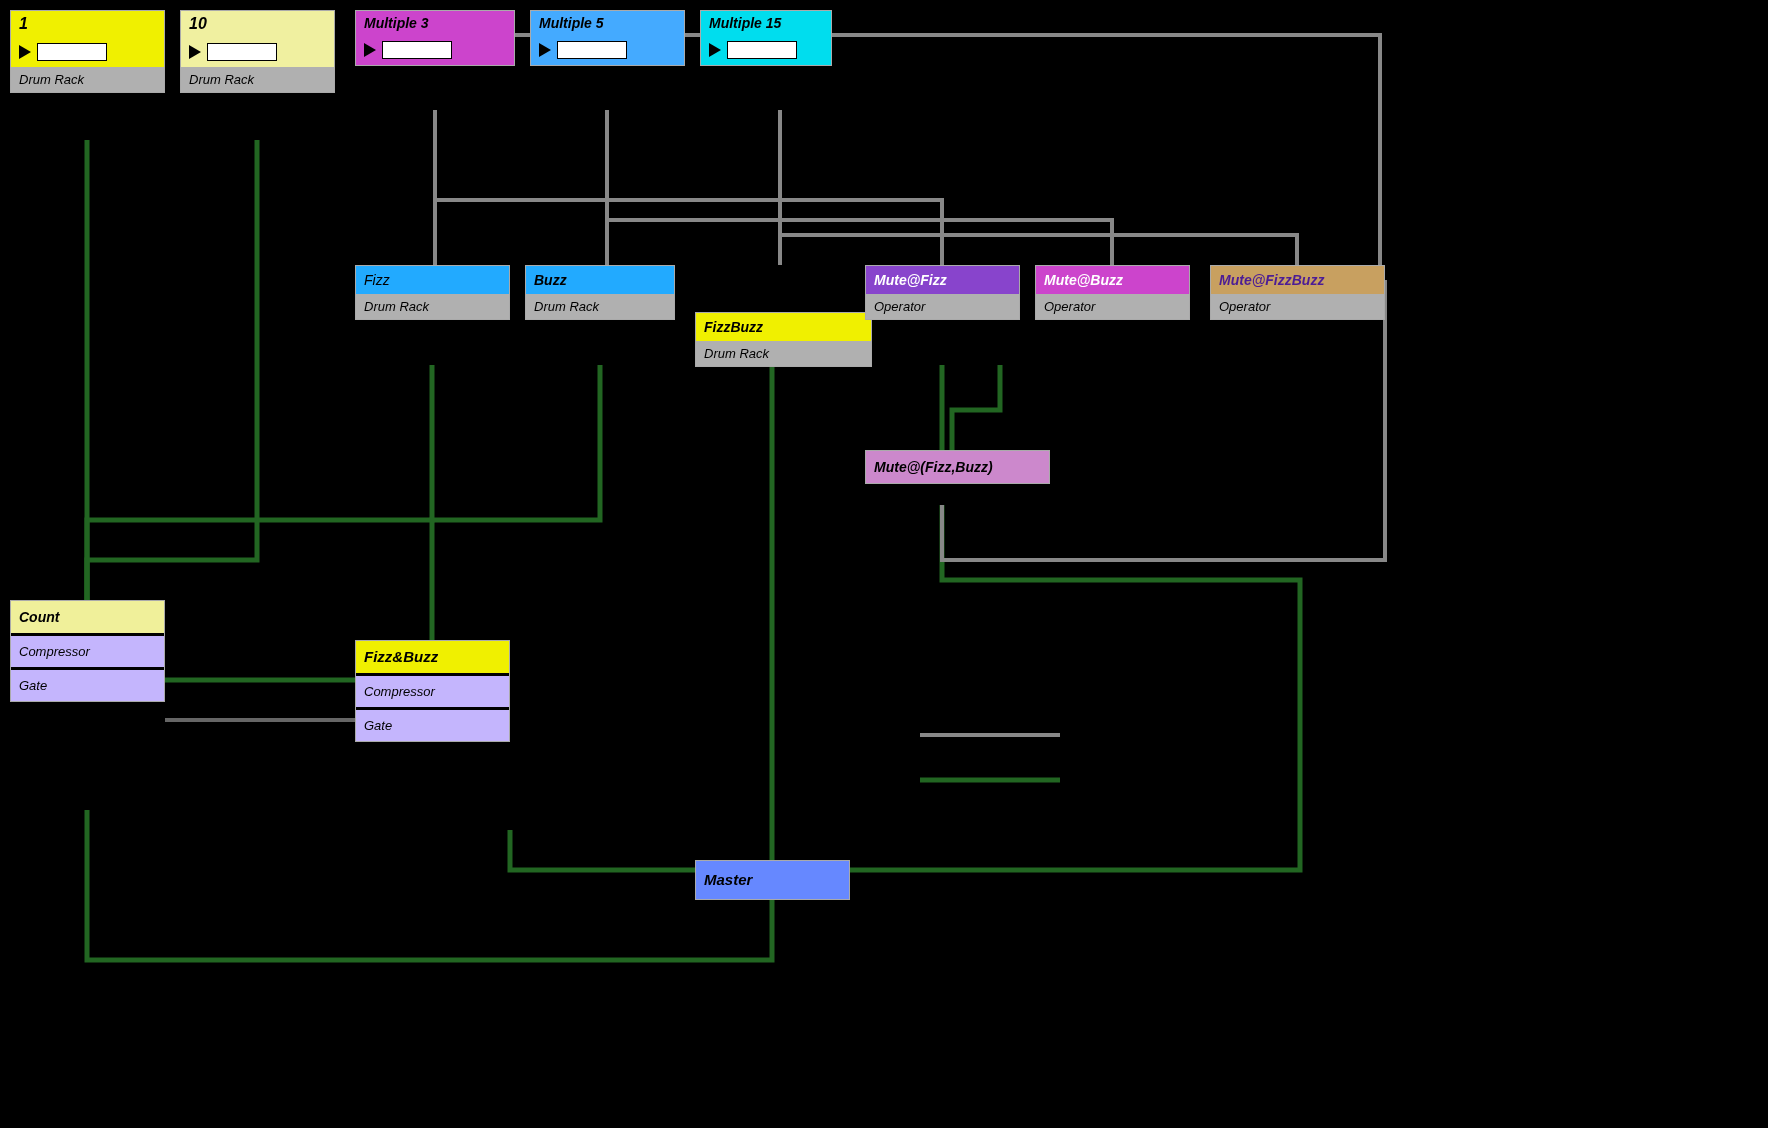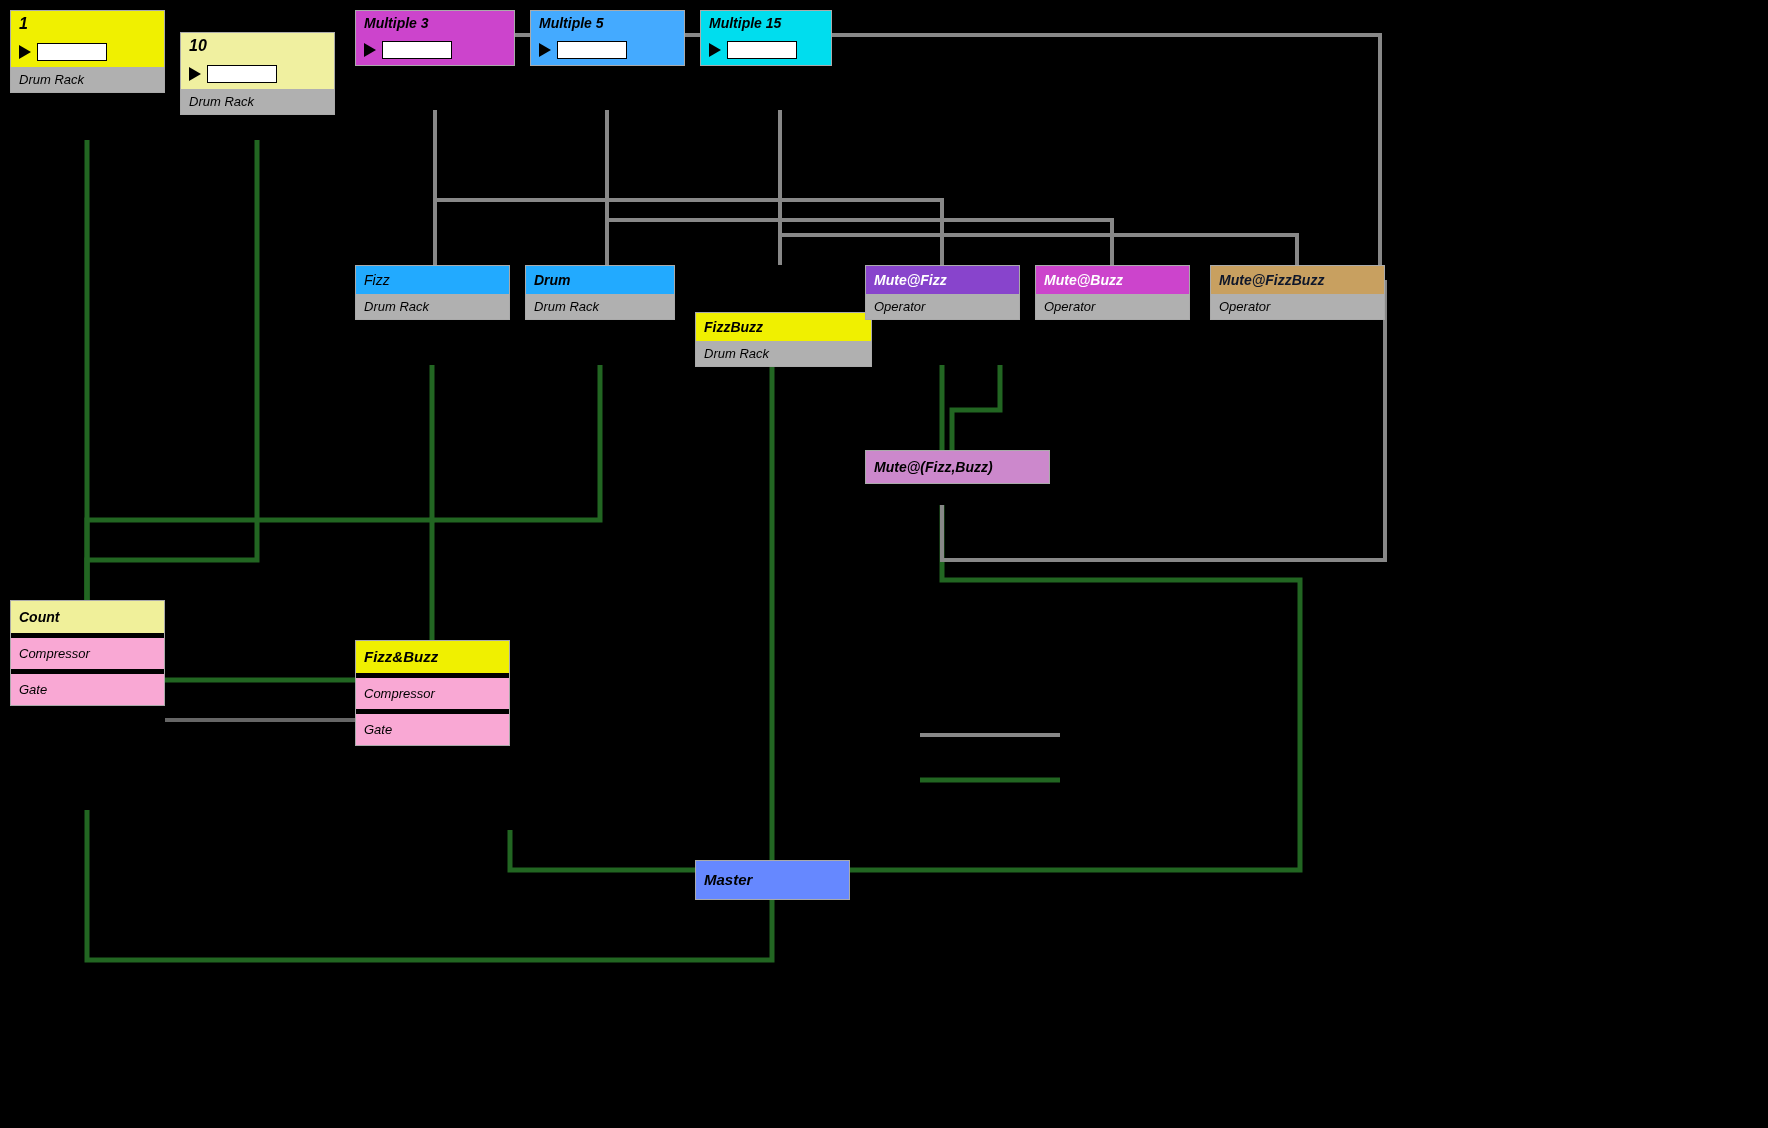--- a/index.html
+++ b/index.html
@@ -27,26 +27,26 @@
 
     .node-body {
       background: #b0b0b0;
       padding: 4px 6px;
       font-style: italic;
       font-size: 13px;
       color: #000;
     }
 
     .node-body-line {
-      border-top: 5px solid #000000;
+      border-top: 3px solid #000000;
       padding: 3px 6px;
       font-style: italic;
       font-size: 13px;
       color: #000;
-      background: #f9a8d4;
+      background: #c4b5fd;
     }
 
     .play-triangle {
       width: 0;
       height: 0;
       border-top: 7px solid transparent;
       border-bottom: 7px solid transparent;
       border-left: 12px solid #000;
       display: inline-block;
     }
@@ -125,21 +125,21 @@
 
 <div class="node" style="left:10px; top:10px; width:155px; background:#f0f000; border-color:#aaa;">
   <div class="node-header" style="font-size:16px; padding:4px 8px;">1</div>
   <div class="node-title-row">
     <span class="play-triangle"></span>
     <span class="play-bar"></span>
   </div>
   <div class="node-body" style="font-style:italic; padding:5px 8px;">Drum Rack</div>
 </div>
 
-<div class="node" style="left:180px; top:10px; width:155px; background:#f0f0a0; border-color:#aaa;margin-top:22px;">
+<div class="node" style="left:180px; top:10px; width:155px; background:#f0f0a0; border-color:#aaa;">
   <div class="node-header" style="font-size:16px; padding:4px 8px;">10</div>
   <div class="node-title-row">
     <span class="play-triangle"></span>
     <span class="play-bar"></span>
   </div>
   <div class="node-body" style="font-style:italic; padding:5px 8px;">Drum Rack</div>
 </div>
 
 <div class="node" style="left:355px; top:10px; width:160px; background:#cc44cc; border-color:#aaa;">
   <div class="node-header" style="font-size:14px; padding:4px 8px; color:#000;">Multiple 3</div>
@@ -167,21 +167,21 @@
 
 <div class="node" style="left:355px; top:265px; width:155px; background:#ccc; border-color:#aaa;">
   <div style="background:#22aaff; padding:5px 8px;">
     <span style="font-style:italic; font-weight:normal; font-size:14px; color:#000;">Fizz</span>
   </div>
   <div class="node-body" style="padding:5px 8px;">Drum Rack</div>
 </div>
 
 <div class="node" style="left:525px; top:265px; width:150px; background:#ccc; border-color:#aaa;">
   <div style="background:#22aaff; padding:5px 8px;">
-    <span style="font-style:italic; font-weight:bold; font-size:14px; color:#000;">Drum</span>
+    <span style="font-style:italic; font-weight:bold; font-size:14px; color:#000;">Buzz</span>
   </div>
   <div class="node-body" style="padding:5px 8px;">Drum Rack</div>
 </div>
 
 <div class="node" style="left:695px; top:265px; width:177px; background:#0f766e; border-color:#aaa;margin-top:47px;">
   <div style="background:#f0f000; padding:5px 8px;">
     <span style="font-style:italic; font-weight:bold; font-size:14px; color:#000;">FizzBuzz</span>
   </div>
   <div class="node-body" style="padding:5px 8px;">Drum Rack</div>
 </div>
@@ -195,21 +195,21 @@
 
 <div class="node" style="left:1035px; top:265px; width:155px; background:#ccc; border-color:#aaa;">
   <div style="background:#cc44cc; padding:5px 8px;">
     <span style="font-style:italic; font-weight:bold; font-size:14px; color:#fff;">Mute@Buzz</span>
   </div>
   <div class="node-body" style="padding:5px 8px;">Operator</div>
 </div>
 
 <div class="node" style="left:1210px; top:265px; width:175px; background:#ccc; border-color:#aaa;">
   <div style="background:#c8a060; padding:5px 8px;">
-    <span style="font-style:italic; font-weight:bold; font-size:14px; color:#0f172a;">Mute@FizzBuzz</span>
+    <span style="font-style:italic; font-weight:bold; font-size:14px; color:#4c1d95;">Mute@FizzBuzz</span>
   </div>
   <div class="node-body" style="padding:5px 8px;">Operator</div>
 </div>
 
 <div class="node" style="left:10px; top:600px; width:155px; background:#ccc; border-color:#aaa;">
   <div style="background:#f0f09a; padding:7px 8px;">
     <span style="font-style:italic; font-weight:bold; font-size:14px; color:#000;">Count</span>
   </div>
   <div class="node-body-line" style="padding:8px 8px;">Compressor</div>
   <div class="node-body-line" style="padding:8px 8px;">Gate</div>

